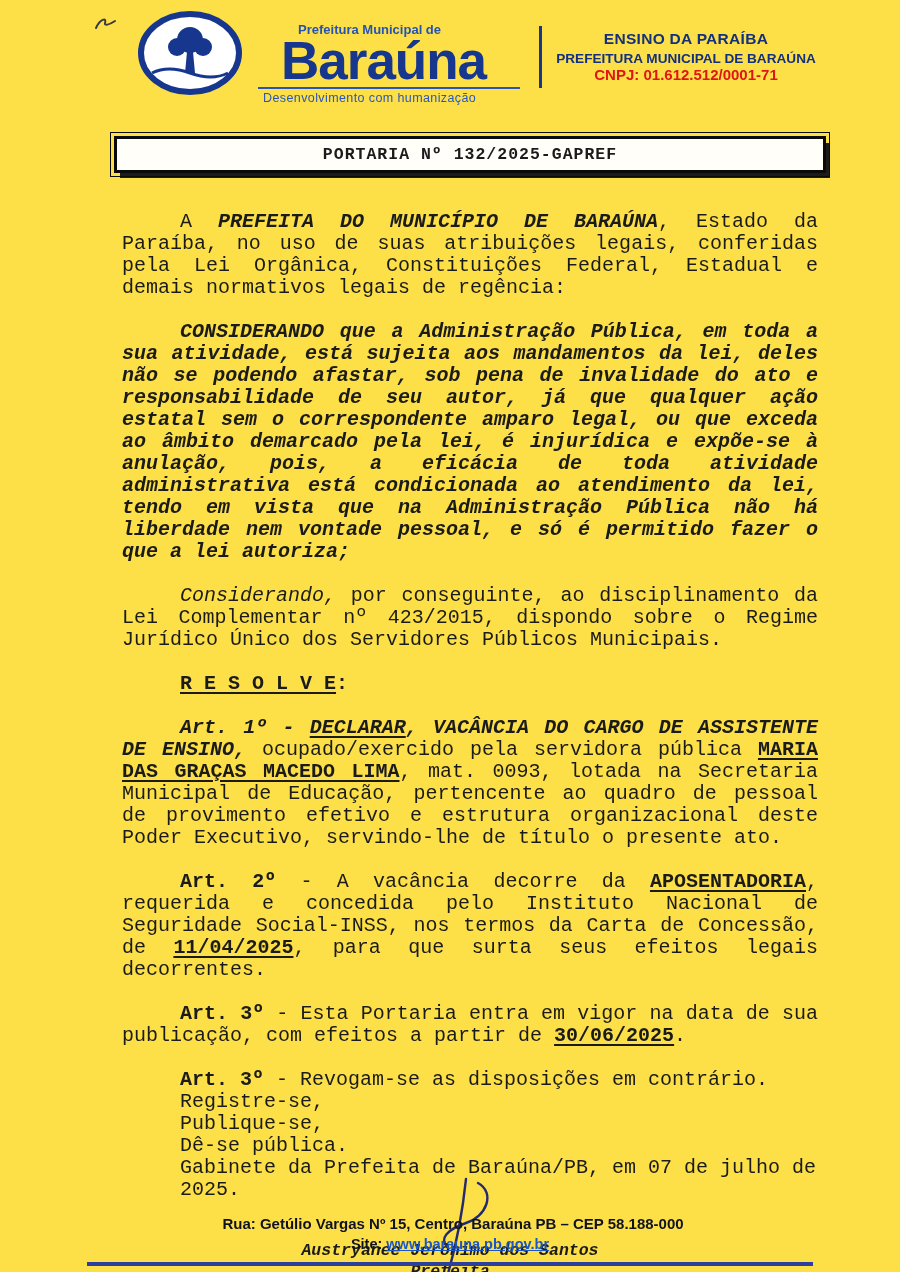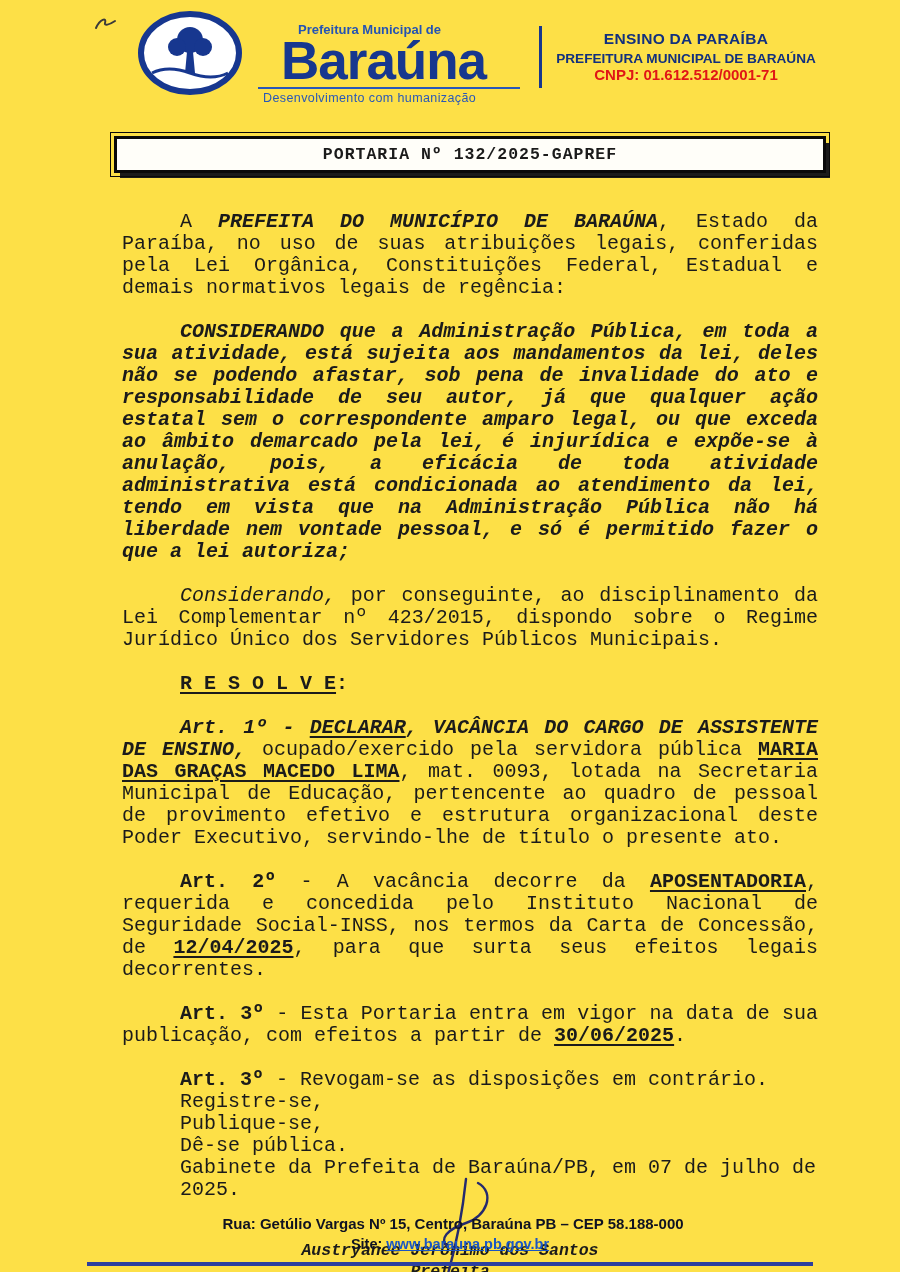--- a/index.html
+++ b/index.html
@@ -92,21 +92,21 @@
   <div class="title-box">
     <span class="title-text">PORTARIA Nº 132/2025-GAPREF</span>
   </div>
 
   <main class="doc-body">
     <p class="para"><span>A </span><span class="b i">PREFEITA DO MUNICÍPIO DE BARAÚNA</span><span>, Estado da Paraíba, no uso de suas atribuições legais, conferidas pela Lei Orgânica, Constituições Federal, Estadual e demais normativos legais de regência:</span></p>
     <p class="para"><span class="b i">CONSIDERANDO que a Administração Pública, em toda a sua atividade, está sujeita aos mandamentos da lei, deles não se podendo afastar, sob pena de invalidade do ato e responsabilidade de seu autor, já que qualquer ação estatal sem o correspondente amparo legal, ou que exceda ao âmbito demarcado pela lei, é injurídica e expõe-se à anulação, pois, a eficácia de toda atividade administrativa está condicionada ao atendimento da lei, tendo em vista que na Administração Pública não há liberdade nem vontade pessoal, e só é permitido fazer o que a lei autoriza;</span></p>
     <p class="para"><span class="i">Considerando,</span><span> por conseguinte, ao disciplinamento da Lei Complementar nº 423/2015, dispondo sobre o Regime Jurídico Único dos Servidores Públicos Municipais.</span></p>
     <p class="para no-just"><span class="b u">R E S O L V E</span><span class="b">:</span></p>
     <p class="para"><span class="b i">Art. 1º - </span><span class="b i u">DECLARAR</span><span class="b i">, VACÂNCIA DO CARGO DE ASSISTENTE DE ENSINO,</span><span> ocupado/exercido pela servidora pública </span><span class="b u">MARIA DAS GRAÇAS MACEDO LIMA</span><span>, mat. 0093, lotada na Secretaria Municipal de Educação, pertencente ao quadro de pessoal de provimento efetivo e estrutura organizacional deste Poder Executivo, servindo-lhe de título o presente ato.</span></p>
-    <p class="para"><span class="b">Art. 2º</span><span> - A vacância decorre da </span><span class="b u">APOSENTADORIA</span><span>, requerida e concedida pelo Instituto Nacional de Seguridade Social-INSS, nos termos da Carta de Concessão, de </span><span class="b u">12/04/2025</span><span>, para que surta seus efeitos legais decorrentes.</span></p>
+    <p class="para"><span class="b">Art. 2º</span><span> - A vacância decorre da </span><span class="b u">APOSENTADORIA</span><span>, requerida e concedida pelo Instituto Nacional de Seguridade Social-INSS, nos termos da Carta de Concessão, de </span><span class="b u">11/04/2025</span><span>, para que surta seus efeitos legais decorrentes.</span></p>
     <p class="para"><span class="b">Art. 3º</span><span> - Esta Portaria entra em vigor na data de sua publicação, com efeitos a partir de </span><span class="b u">30/06/2025</span><span>.</span></p>
     <p class="para tight"><span class="b">Art. 3º</span><span> - Revogam-se as disposições em contrário.</span></p>
     <div class="closing">Registre-se,</div>
     <div class="closing">Publique-se,</div>
     <div class="closing">Dê-se pública.</div>
     <div class="closing">Gabinete da Prefeita de Baraúna/PB, em 07 de julho de 2025.</div>
   </main>
 
   <div class="sig">
     <svg class="autograph" width="120" height="124" viewBox="0 0 120 124">

